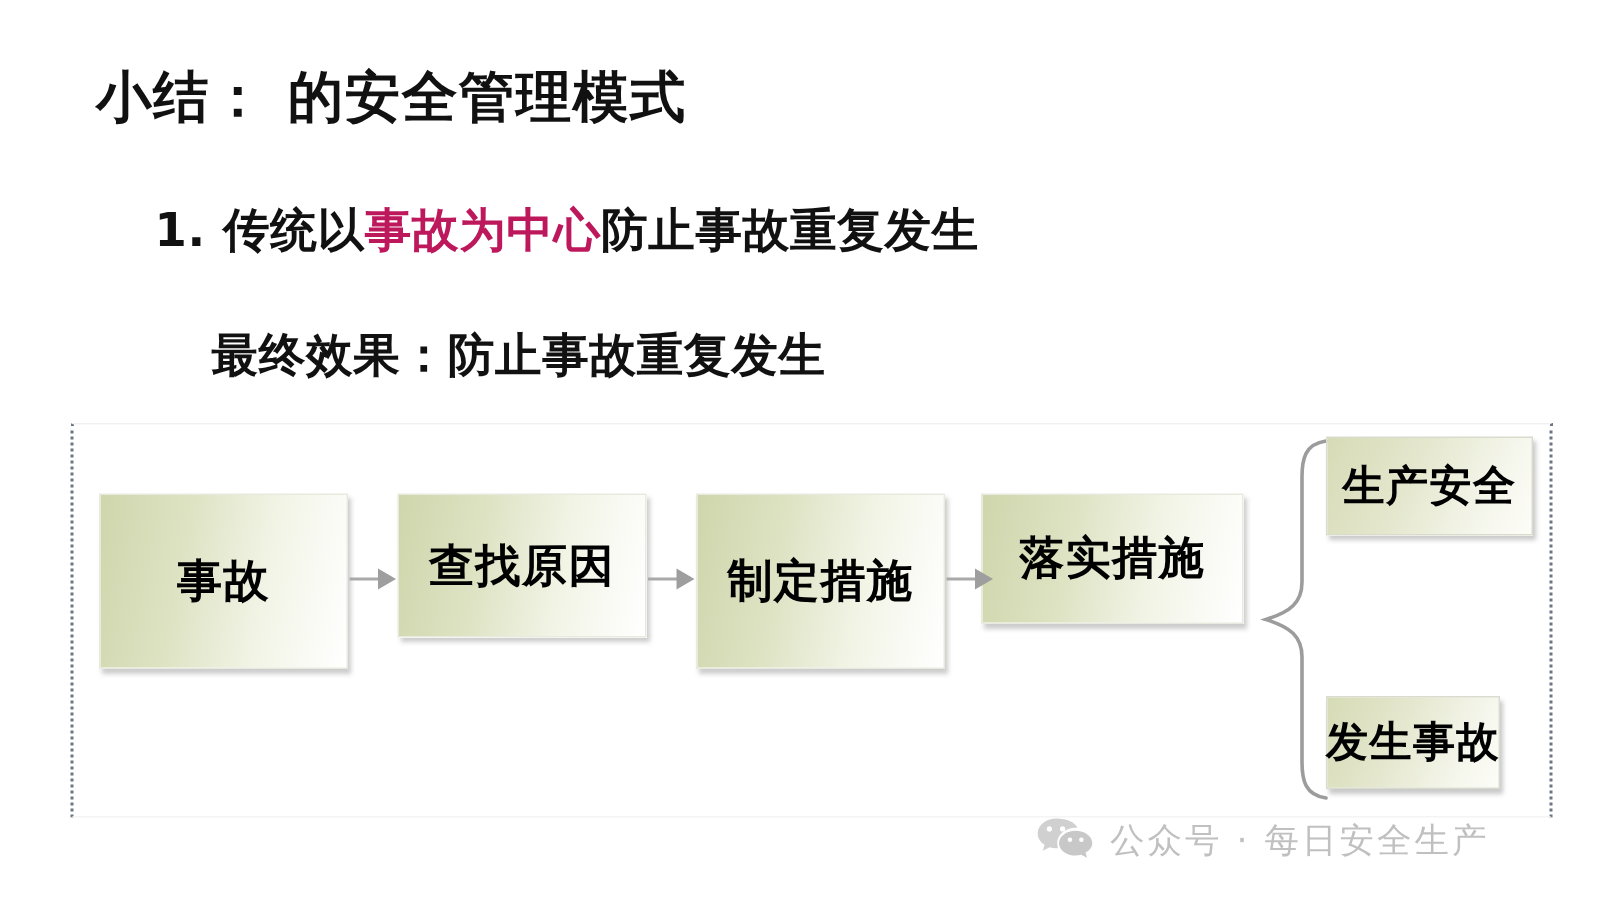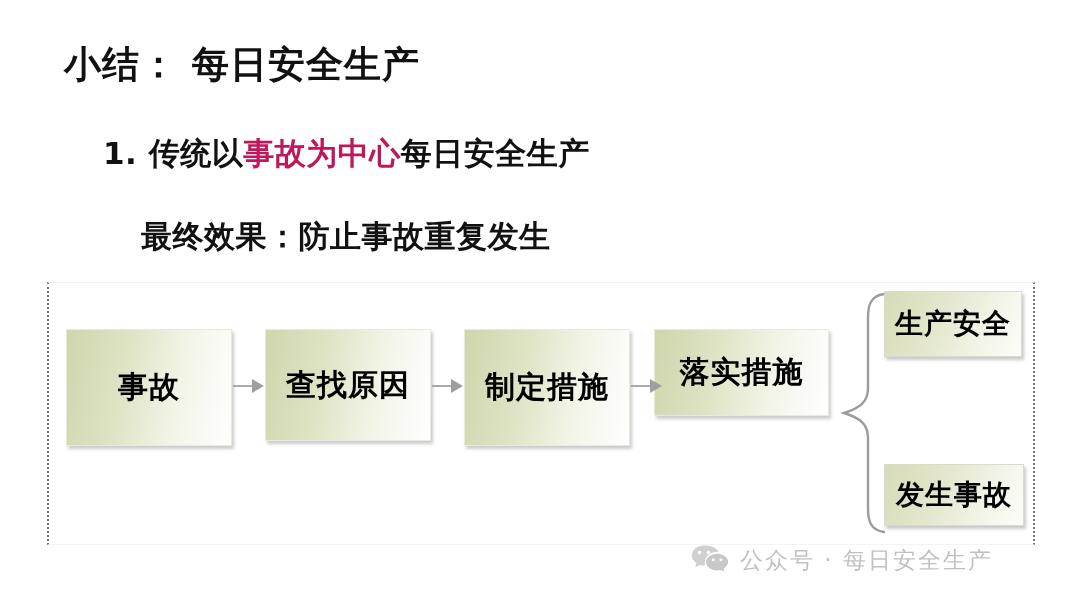--- a/index.html
+++ b/index.html
@@ -74,21 +74,21 @@
     display: flex;
     align-items: center;
     justify-content: center;
     font-size: 30px;
     font-weight: bold;
     color: #000000;
     letter-spacing: 1px;
     white-space: nowrap;
   }
   #box-0 { left: 66px;  top: 329px; width: 166px; height: 117px; }
-  #box-1 { left: 265px; top: 329px; width: 166px; height: 112px; }
+  #box-1 { left: 265px; top: 329px; width: 166px; height: 96px; }
   #box-2 { left: 464px; top: 329px; width: 166px; height: 117px; }
   #box-3 { left: 654px; top: 329px; width: 175px; height: 87px; }
 
   
   .arrow {
     position: absolute;
     top: 378px;
     width: 31px;
     height: 16px;
   }
@@ -129,21 +129,21 @@
     display: flex;
     align-items: center;
     justify-content: center;
     font-size: 28px;
     font-weight: bold;
     color: #000000;
     letter-spacing: 1px;
     white-space: nowrap;
   }
   #result-0 { left: 884px; top: 291px; width: 138px; height: 66px; }
-  #result-1 { left: 884px; top: 464px; width: 140px; height: 62px; }
+  #result-1 { left: 884px; top: 464px; width: 116px; height: 62px; }
 
   
   .watermark {
     position: absolute;
     left: 691px;
     top: 544px;
     display: flex;
     align-items: center;
     gap: 11px;
     opacity: 0.62;
@@ -152,24 +152,24 @@
   .watermark-text {
     font-size: 23px;
     color: #9b9b9b;
     letter-spacing: 2px;
     white-space: nowrap;
   }
 </style>
 </head>
 <body>
 
-<div class="slide-title">小结：  每日安全生产</div>
+<div class="slide-title">小结：  的安全管理模式</div>
 
 <div class="line-2">
-  <span>1. 传统以</span><span class="accent">事故为中心</span><span>每日安全生产</span>
+  <span>1. 传统以</span><span class="accent">事故为中心</span><span>防止事故重复发生</span>
 </div>
 
 <div class="line-3">最终效果：防止事故重复发生</div>
 
 <div class="frame"></div>
 
 <div class="flow-box" id="box-0">事故</div>
 <div class="flow-box" id="box-1">查找原因</div>
 <div class="flow-box" id="box-2">制定措施</div>
 <div class="flow-box" id="box-3">落实措施</div>

